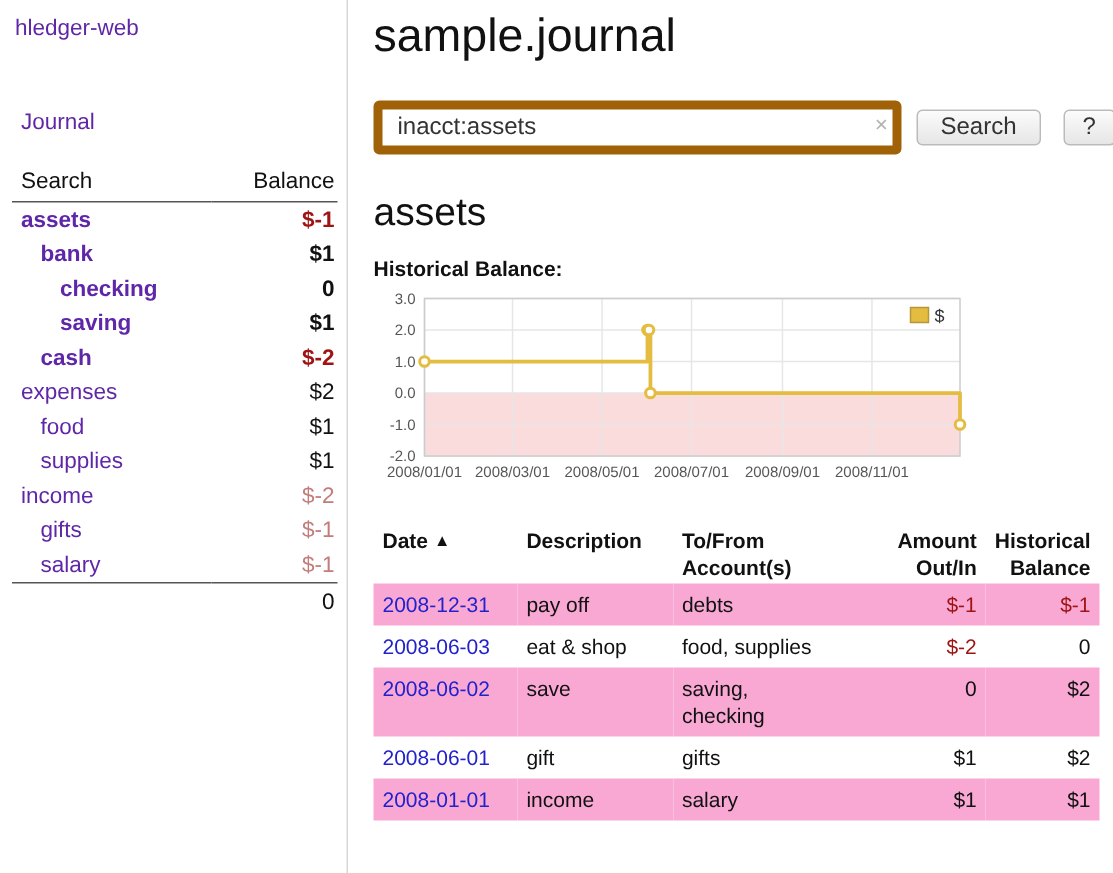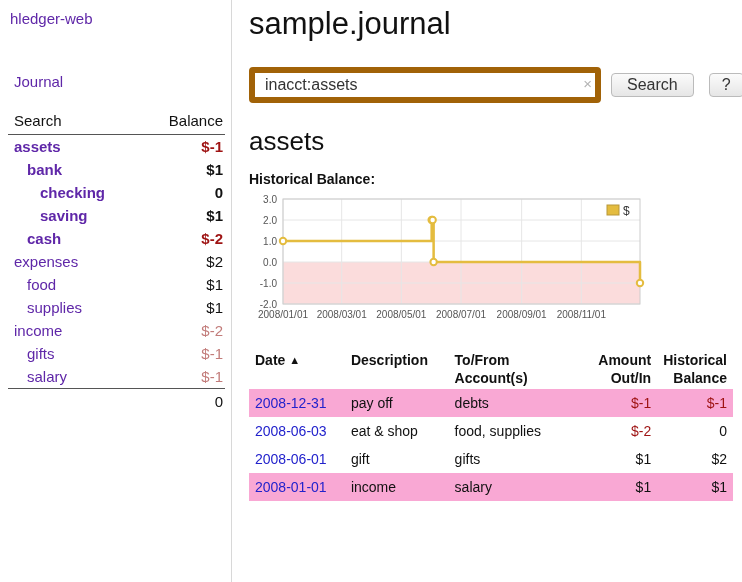--- a/index.html
+++ b/index.html
@@ -231,20 +231,30 @@
           </tr>
           <tr class="">
             <td class="date"><a>2008-06-03</a></td>
             <td>eat &amp; shop</td>
             <td>
               <div>food, supplies</div>
             </td>
             <td class="r neg">$-2</td>
             <td class="r">0</td>
           </tr>
+          <tr class="shaded">
+            <td class="date"><a>2008-06-02</a></td>
+            <td>save</td>
+            <td>
+              <div>saving,</div>
+              <div>checking</div>
+            </td>
+            <td class="r">0</td>
+            <td class="r">$2</td>
+          </tr>
           <tr class="">
             <td class="date"><a>2008-06-01</a></td>
             <td>gift</td>
             <td>
               <div>gifts</div>
             </td>
             <td class="r">$1</td>
             <td class="r">$2</td>
           </tr>
           <tr class="shaded">

